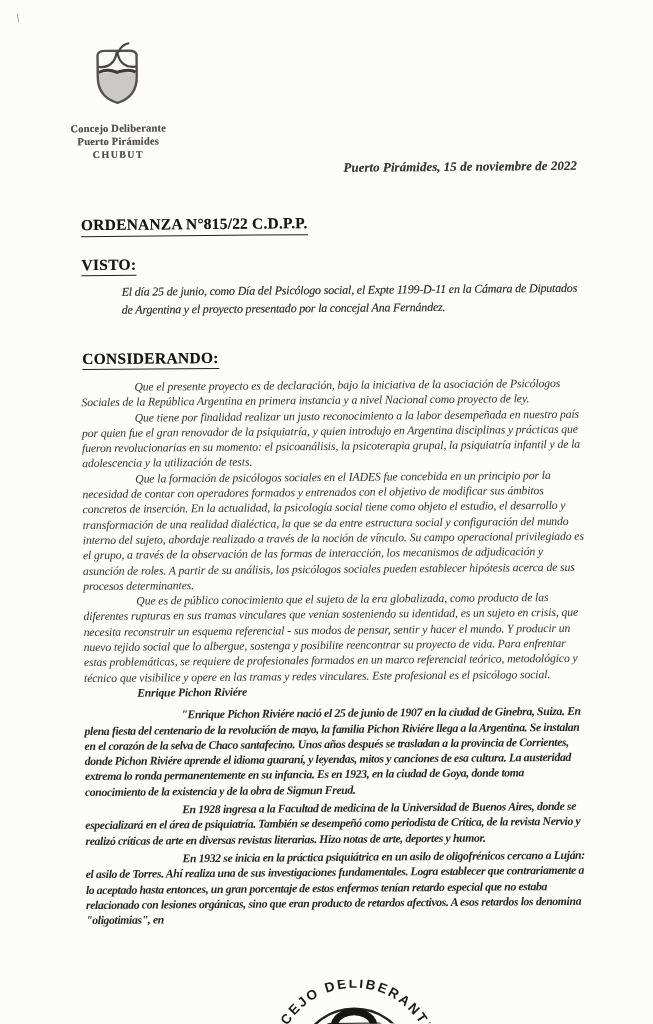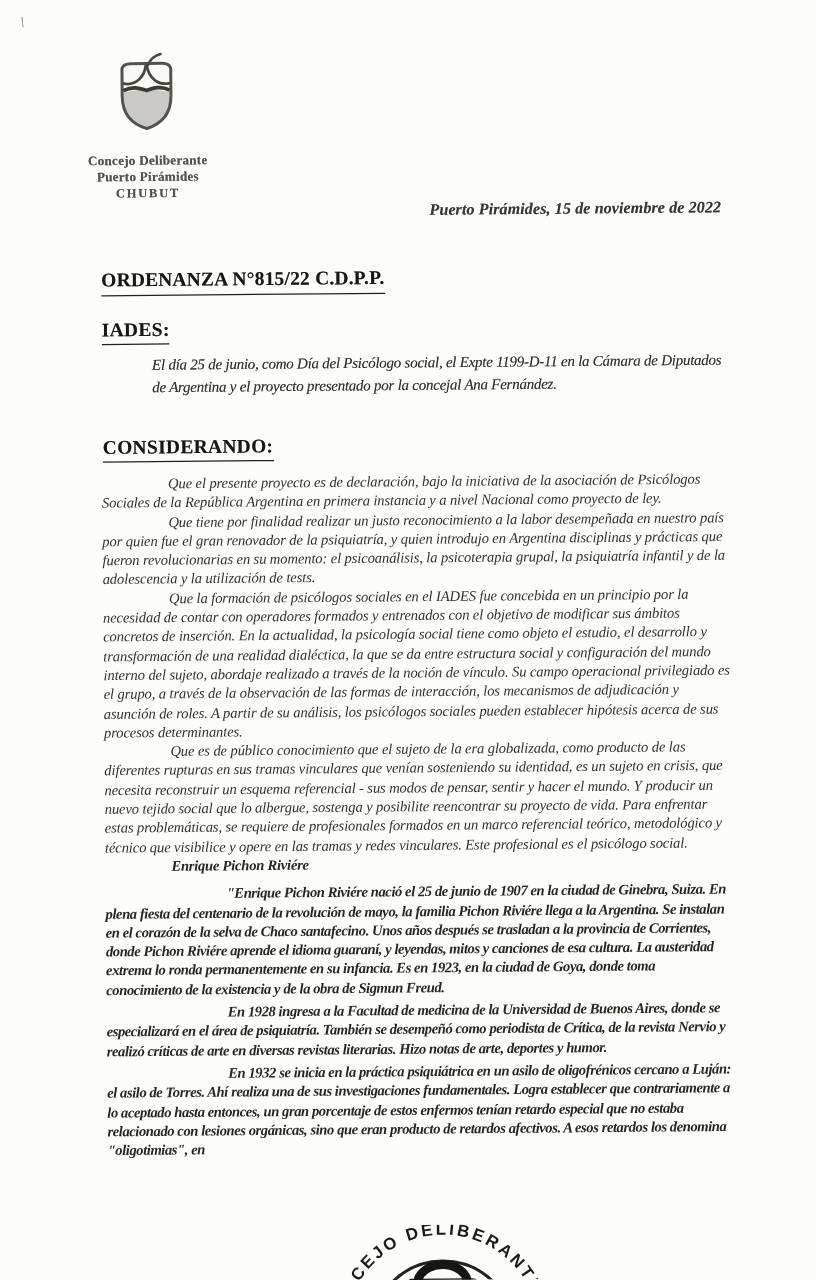--- a/index.html
+++ b/index.html
@@ -76,21 +76,21 @@
         <div class="l1">Concejo Deliberante</div>
         <div class="l2">Puerto Pirámides</div>
         <div class="l3">CHUBUT</div>
       </div>
     </div>
 
     <div class="dateline soft">Puerto Pirámides, 15 de noviembre de 2022</div>
 
     <div class="doc-title soft">ORDENANZA N°815/22 C.D.P.P.</div>
 
-    <div class="sec-label visto-label soft">IADES:</div>
+    <div class="sec-label visto-label soft">VISTO:</div>
     <div class="visto-text soft">El día 25 de junio, como Día del Psicólogo social, el Expte 1199-D-11 en la Cámara de Diputados de Argentina y el proyecto presentado por la concejal Ana Fernández.</div>
 
     <div class="sec-label considerando-label soft">CONSIDERANDO:</div>
 
     <div class="body-text">
       <p>Que el presente proyecto es de declaración, bajo la iniciativa de la asociación de Psicólogos Sociales de la República Argentina en primera instancia y a nivel Nacional como proyecto de ley.</p>
       <p>Que tiene por finalidad realizar un justo reconocimiento a la labor desempeñada en nuestro país por quien fue el gran renovador de la psiquiatría, y quien introdujo en Argentina disciplinas y prácticas que fueron revolucionarias en su momento: el psicoanálisis, la psicoterapia grupal, la psiquiatría infantil y de la adolescencia y la utilización de tests.</p>
       <p>Que la formación de psicólogos sociales en el IADES fue concebida en un principio por la necesidad de contar con operadores formados y entrenados con el objetivo de modificar sus ámbitos concretos de inserción. En la actualidad, la psicología social tiene como objeto el estudio, el desarrollo y transformación de una realidad dialéctica, la que se da entre estructura social y configuración del mundo interno del sujeto, abordaje realizado a través de la noción de vínculo. Su campo operacional privilegiado es el grupo, a través de la observación de las formas de interacción, los mecanismos de adjudicación y asunción de roles. A partir de su análisis, los psicólogos sociales pueden establecer hipótesis acerca de sus procesos determinantes.</p>
       <p>Que es de público conocimiento que el sujeto de la era globalizada, como producto de las diferentes rupturas en sus tramas vinculares que venían sosteniendo su identidad, es un sujeto en crisis, que necesita reconstruir un esquema referencial - sus modos de pensar, sentir y hacer el mundo. Y producir un nuevo tejido social que lo albergue, sostenga y posibilite reencontrar su proyecto de vida. Para enfrentar estas problemáticas, se requiere de profesionales formados en un marco referencial teórico, metodológico y técnico que visibilice y opere en las tramas y redes vinculares. Este profesional es el psicólogo social.</p>
       <p class="name-line">Enrique Pichon Riviére</p>

